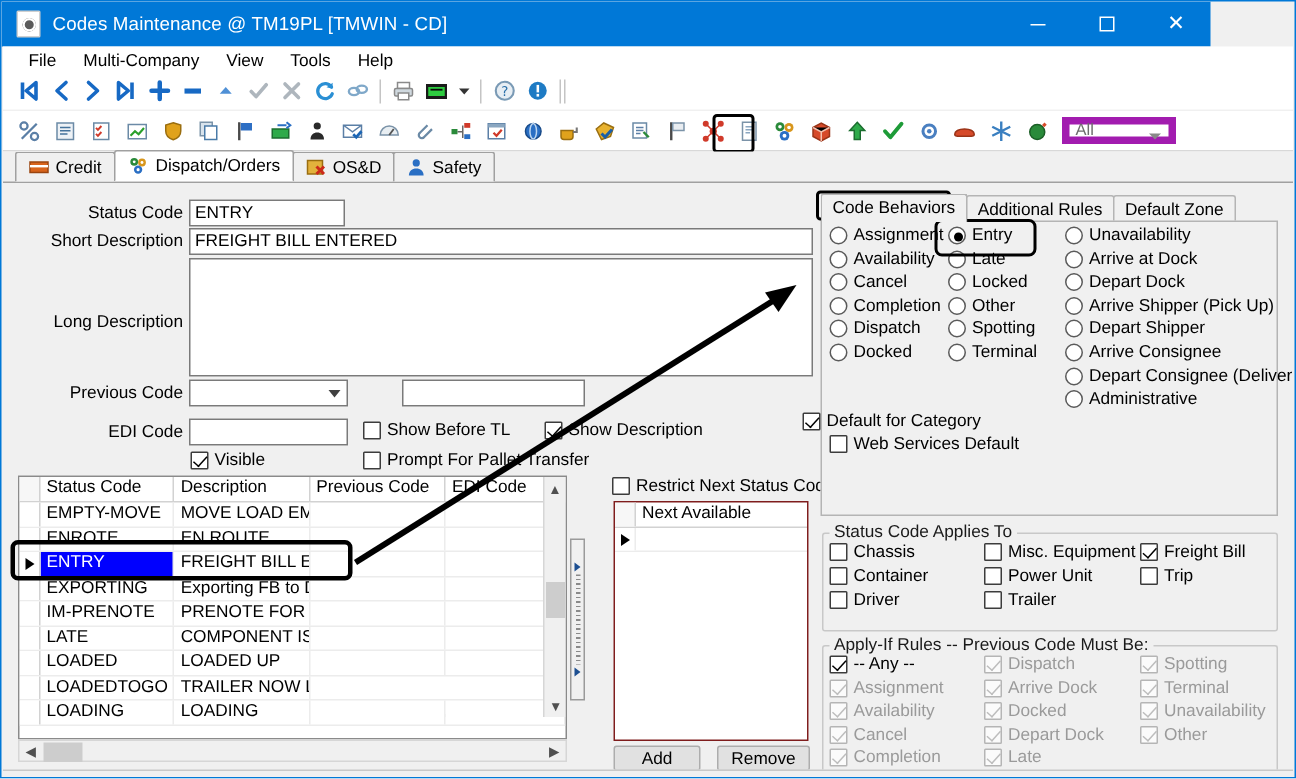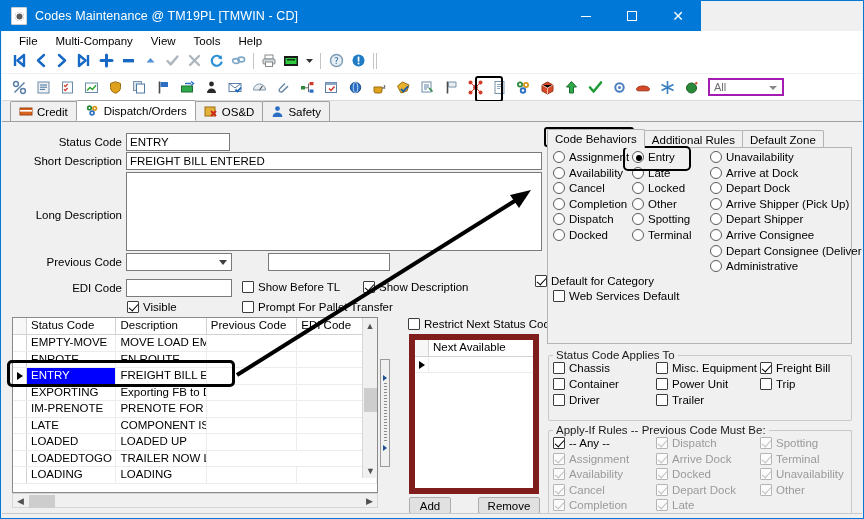--- a/index.html
+++ b/index.html
@@ -15,21 +15,21 @@
   #app {
     position: relative;
     width: 864px; height: 519px;
     background: #f0f0f0;
     border: 1px solid #0078d7;
     overflow: hidden;
   }
 
   
   .titlebar {
-    position: absolute; left: 0; top: 0; width: 700px; height: 30px;
+    position: absolute; left: 0; top: 0; width: 806px; height: 30px;
     background: #0078d7;
     display: flex; align-items: center;
   }
   .titlebar .tb-icon {
     width: 16px; height: 18px; margin-left: 10px; margin-right: 8px;
     background: #fff; border: 1px solid #d0d0d0; border-radius: 1px;
     position: relative;
   }
   .titlebar .tb-icon::after {
     content: ""; position: absolute; left: 3px; top: 4px;
@@ -73,21 +73,21 @@
   .tbtn svg { display:block; }
   .tsep { width: 1px; height: 16px; background: #c4c4c4; margin: 0 4px; flex:0 0 auto; }
   .tbtn2 { width: 24px; height: 23px; display:flex; align-items:center; justify-content:center; flex:0 0 auto; }
 
   .hl-box {
     position: absolute; border: 2.5px solid #000; border-radius: 3px;
     pointer-events: none;
   }
 
   .allcombo {
-    width: 76px; height: 18px; background:#fff; border:2px solid #a21caf;
+    width: 76px; height: 18px; background:#fff; border:5px solid #a21caf;
     display:flex; align-items:center; font-size:11px; color:#6d6d6d; padding-left:4px;
     position: relative; margin-left: 5px;
   }
   .allcombo .cb-arrow {
     position:absolute; right:5px; top:6px; width:0;height:0;
     border-left:4px solid transparent; border-right:4px solid transparent; border-top:4px solid #888;
   }
 
   
   .tabstrip {
@@ -205,21 +205,21 @@
     background: repeating-linear-gradient(to bottom,#8a8a8a 0 1px,transparent 1px 3px); }
   .splitter .sarrow { width:0;height:0;border-top:3px solid transparent;border-bottom:3px solid transparent;border-left:4px solid #1d4f91; }
 
   
   .btn {
     position:absolute; background:#e1e1e1; border:1px solid #adadad; border-radius:2px;
     display:flex; align-items:center; justify-content:center; font-size:11.5px;
   }
 
   
-  .listbox { position:absolute; background:#fff; border:6px solid #7f1d1d; overflow:hidden; }
+  .listbox { position:absolute; background:#fff; border:1px solid #7f1d1d; overflow:hidden; }
   .lb-head { height:17px; border-bottom:1px solid #d2d2d2; display:flex; font-size:11.5px;}
   .lb-row { height:16px; display:flex; border-bottom:1px solid #ececec;}
 
   .statusbar {
     position:absolute; left:1px; bottom:0; width:860px; height:5px; background:#f0f0f0;
     border-top:1px solid #c8c8c8;
   }
   .annot { position:absolute; left:0; top:0; width:864px; height:519px; pointer-events:none; }
 </style>
 </head>
@@ -712,21 +712,21 @@
         <div class="gmark" style="background:#f7f7f7;border-right:1px solid #d2d2d2"></div>
         <div class="gh" style="border-right:none;">Next Available</div>
       </div>
       <div class="lb-row">
         <div class="gmark" style="position:relative;border-right:1px solid #ececec;">
           <span style="position:absolute;left:4px;top:4px;width:0;height:0;border-top:4px solid transparent;border-bottom:4px solid transparent;border-left:6px solid #000;display:block"></span>
         </div>
         <div class="gc" style="border-right:none;flex:1"></div>
       </div>
     </div>
-    <div class="btn" style="left:407px; top:375px; width:42px; height:17px;">Add</div>
+    <div class="btn" style="left:407px; top:375px; width:58px; height:17px;">Add</div>
     <div class="btn" style="left:476px; top:375px; width:62px; height:17px;">Remove</div>
 
     <div class="rtabs" style="left:545px; top:7px;">
       <div class="rtab active">Code Behaviors</div>
       <div class="rtab">Additional Rules</div>
       <div class="rtab">Default Zone</div>
     </div>
     <div class="rpanel" style="left:545px; top:25px; width:305px; height:197px;"></div>
 
     <div id="rcol1">

